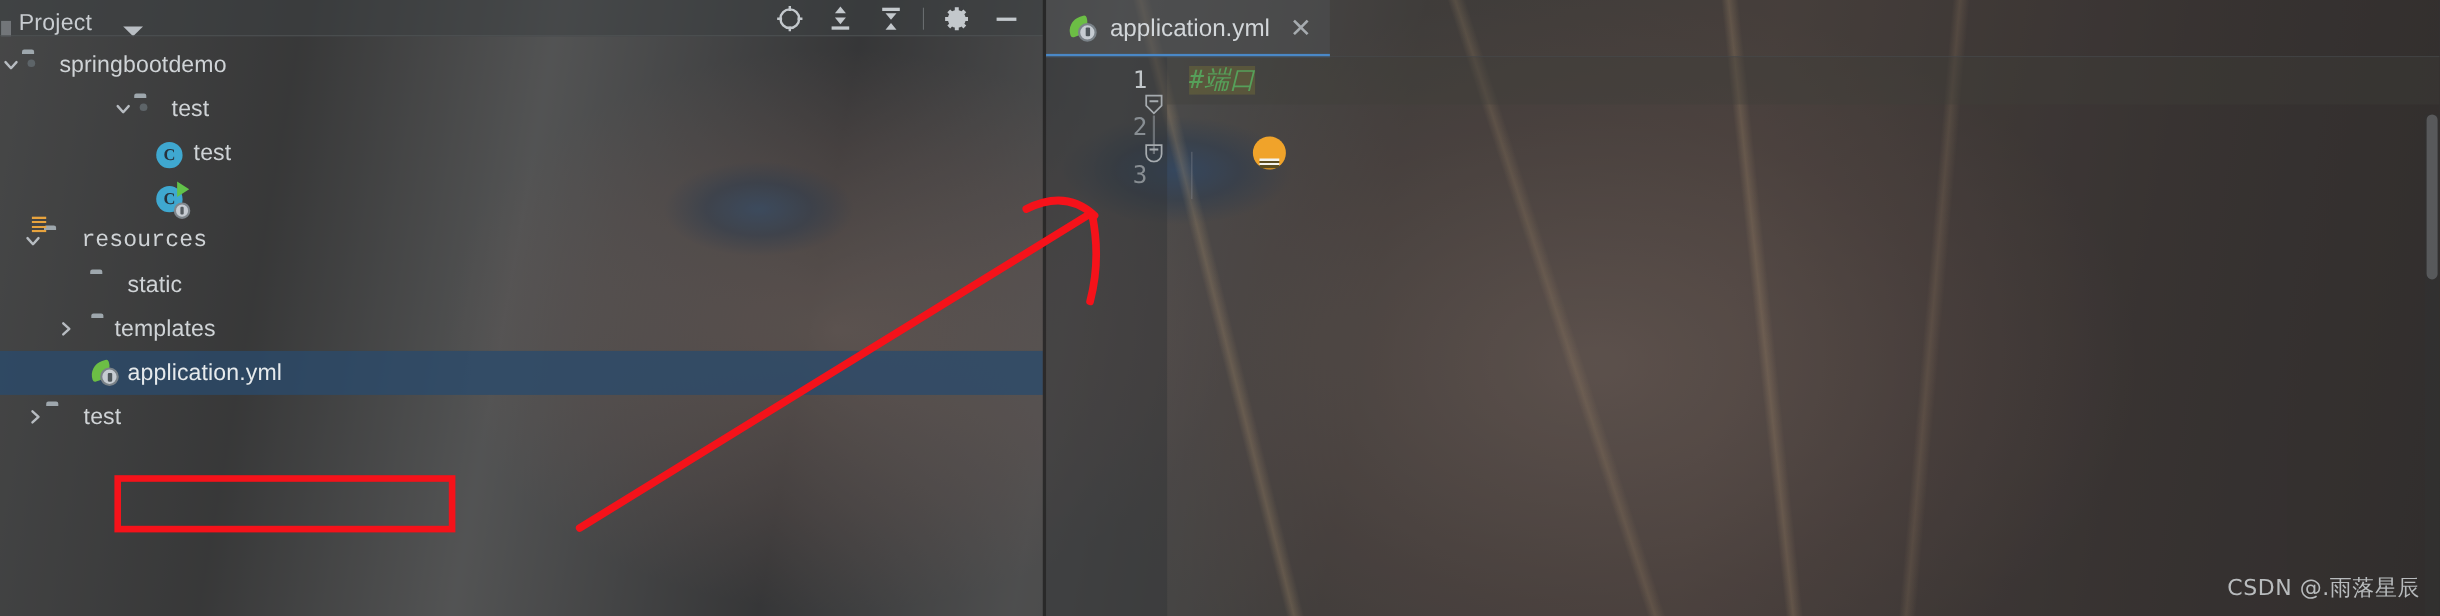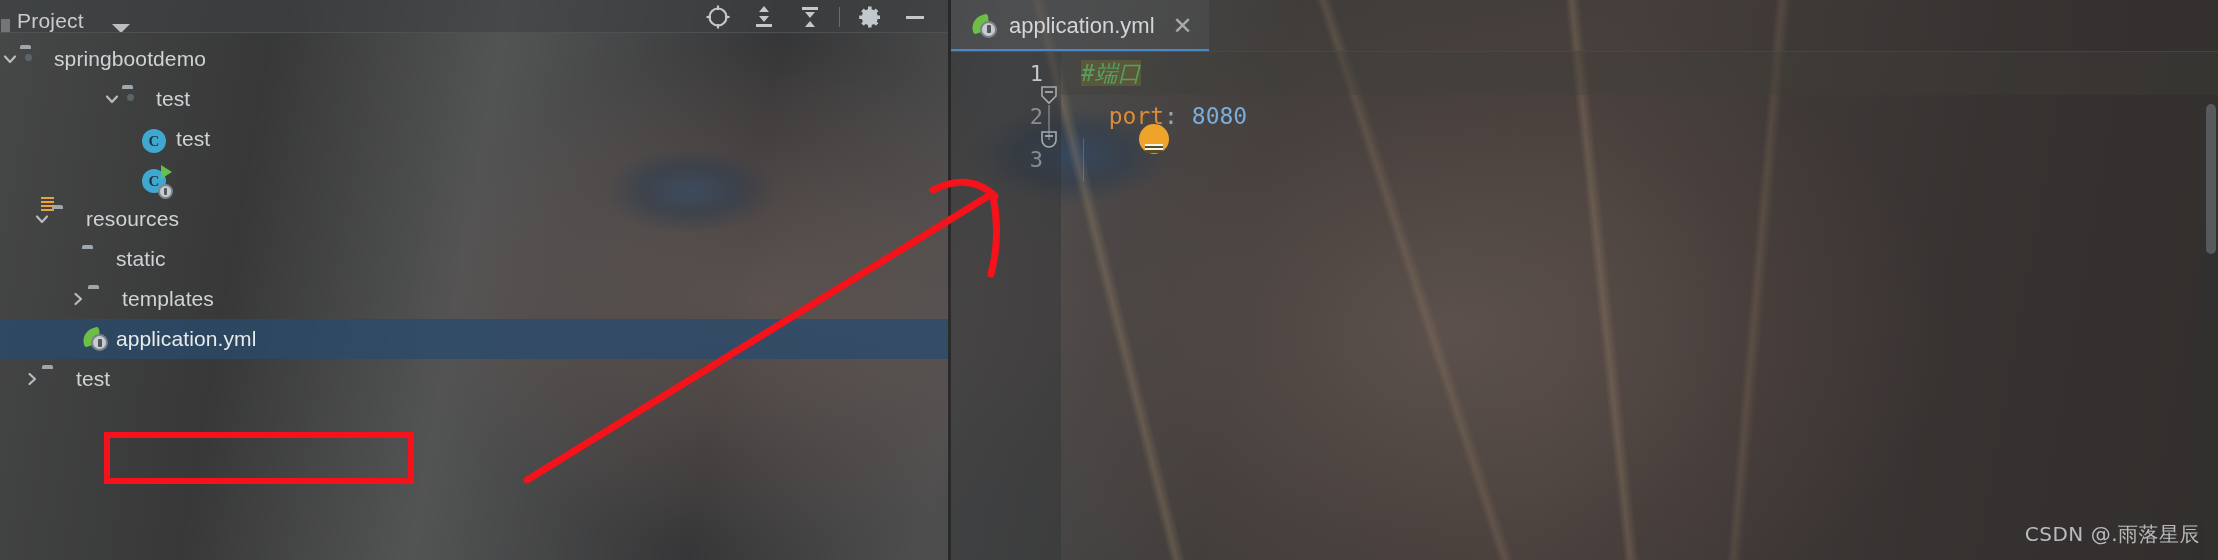--- a/index.html
+++ b/index.html
@@ -95,22 +95,22 @@
   }
   .row .arrow svg { display: block; }
   .row .ico { width: 26px; height: 22px; flex: 0 0 auto; margin-right: 8px; position: relative; }
   .row .label { color: #cfd3d6; font-size: 21px; letter-spacing: 0.1px; }
   .row.selected .label { color: #e6eaec; }
 
   .sp-0 { padding-left: 22px; }
   .sp-1 { }
   .sp-2 { padding-left: 102px; }
   .sp-ind1 { padding-left: 142px; }
-  .sp-res { padding-left: 32px; }
-  .sp-res-child { padding-left: 68px; }
+  .sp-res { padding-left: 20px; font-family: Liberation Mono, monospace; }
+  .sp-res-child { padding-left: 50px; text-align: center; }
   .sp-res-child-noarrow { padding-left: 82px; }
 
   
   .folder {
     position: relative; width: 24px; height: 19px; margin-top: 2px;
     background: #9ea7ad; border-radius: 2px;
   }
   .folder::before {
     content: ""; position: absolute; left: 0; top: -3px;
     width: 11px; height: 4px; background: #9ea7ad; border-radius: 2px 2px 0 0;
@@ -456,21 +456,20 @@
         <div class="fold-marker" style="top:76px;">
           <svg width="20" height="20" viewBox="0 0 20 20">
             <path d="M3 4 h14 v8 a7 7 0 0 1 -14 0 z" fill="none" stroke="#a6abaf" stroke-width="1.6"></path>
             <line x1="6" y1="8" x2="14" y2="8" stroke="#a6abaf" stroke-width="1.8"></line>
           </svg>
         </div>
       </div>
 
       <div class="code-lines">
         <div class="cline l1"><span class="tok-comment">#端口</span></div>
-        <div class="cline"><span class="tok-key">  port</span><span class="tok-colon">: </span><span class="tok-num">8080</span></div>
       </div>
 
       <div class="indent-guide"></div>
       <div class="bulb"></div>
 
       <div class="editor-scrollbar">
         <div class="thumb"></div>
       </div>
     </div>
   </div>

